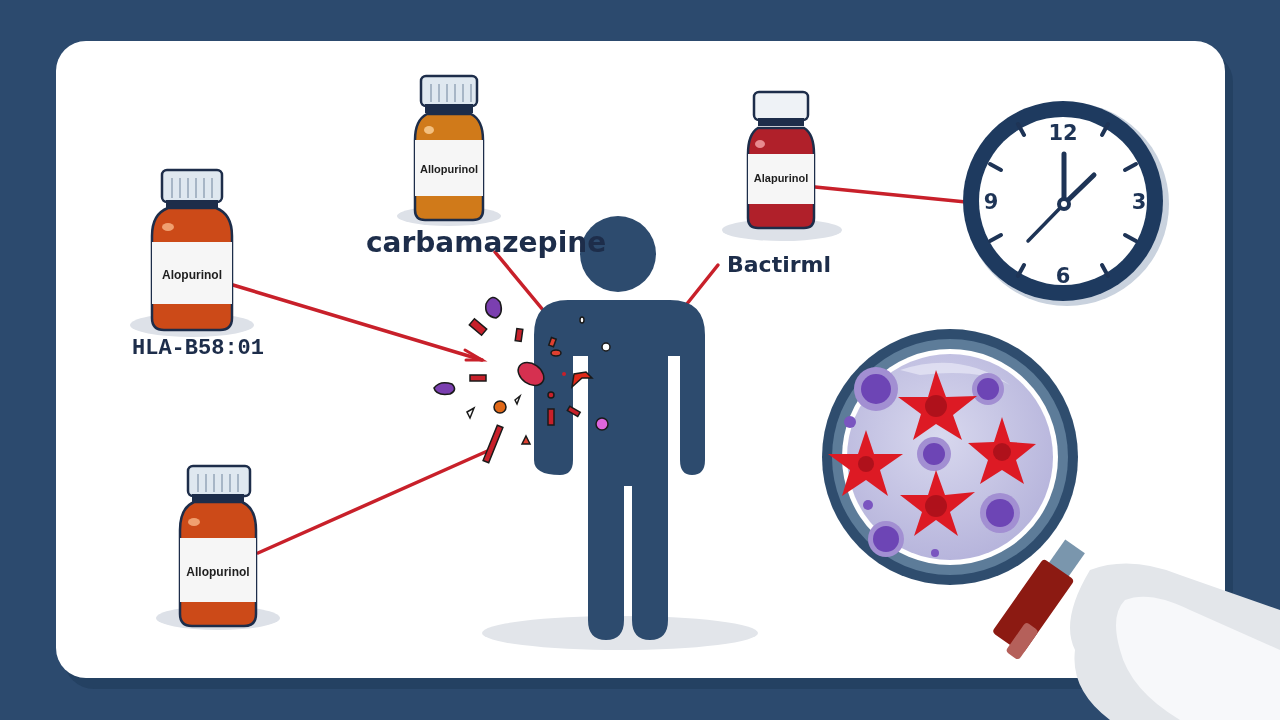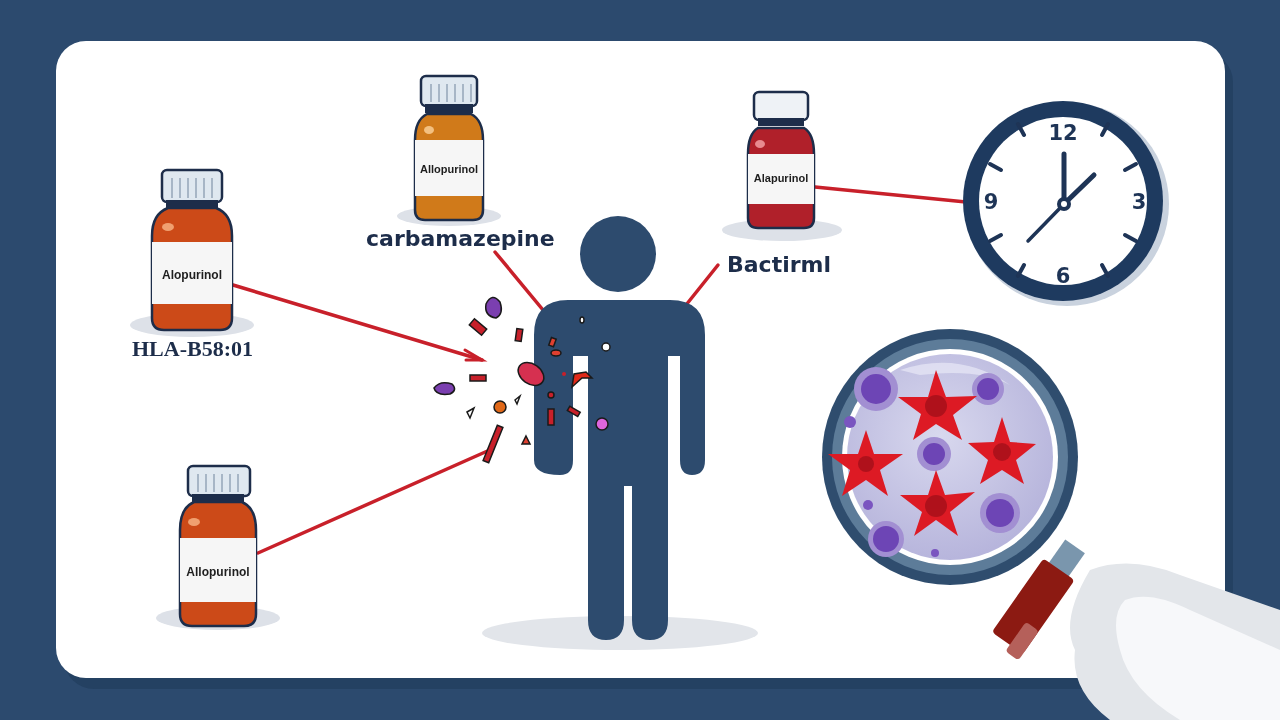--- a/index.html
+++ b/index.html
@@ -16,21 +16,21 @@
     .card {
       position: absolute; left: 56px; top: 41px; width: 1169px; height: 637px;
       border-radius: 30px; background: #ffffff; overflow: hidden;
     }
     svg.scene { position: absolute; left: 0; top: 0; }
     .lbl {
       position: absolute; color: #1d2d4a; font-weight: bold;
       font-family: "Liberation Sans", sans-serif; white-space: nowrap;
     }
     .drug-name { font-size: 23px; }
-    .gene { font-size: 22px; font-family: Liberation Serif, serif; }
+    .gene { font-size: 22px; font-family: Liberation Mono, monospace; }
     .bottle-label-text {
       font-family: "Liberation Sans", sans-serif; font-size: 12px; fill: #1e1e1e; font-weight: bold;
     }
     .clock-num { font-family: "DejaVu Sans", sans-serif; font-weight: bold; font-size: 21px; fill: #1e3456; }
   </style>
 </head>
 <body>
 
 <div class="card-shadow"></div>
 <div class="card"></div>
@@ -213,14 +213,14 @@
     <g fill="#a8101a" opacity="0.85">
       <circle cx="936" cy="406" r="11"></circle>
         <circle cx="936" cy="506" r="11"></circle>
         <circle cx="1002" cy="452" r="9"></circle>
         <circle cx="866" cy="464" r="8"></circle>
     </g>
   </g>
 </svg>
 
 <div class="lbl gene" style="left:132px; top:336px;">HLA-B58:01</div>
-<div class="lbl drug-name" style="left:366px; top:226px; font-family:'DejaVu Sans', sans-serif; font-size:22px;">carbamazepine</div>
+<div class="lbl drug-name" style="left:366px; top:226px; font-family:'DejaVu Sans', sans-serif; font-size:28px;">carbamazepine</div>
 <div class="lbl drug-name" style="left:727px; top:252px; font-family:'DejaVu Sans', sans-serif; font-size:22px;">Bactirml</div>
 
 </body></html>

